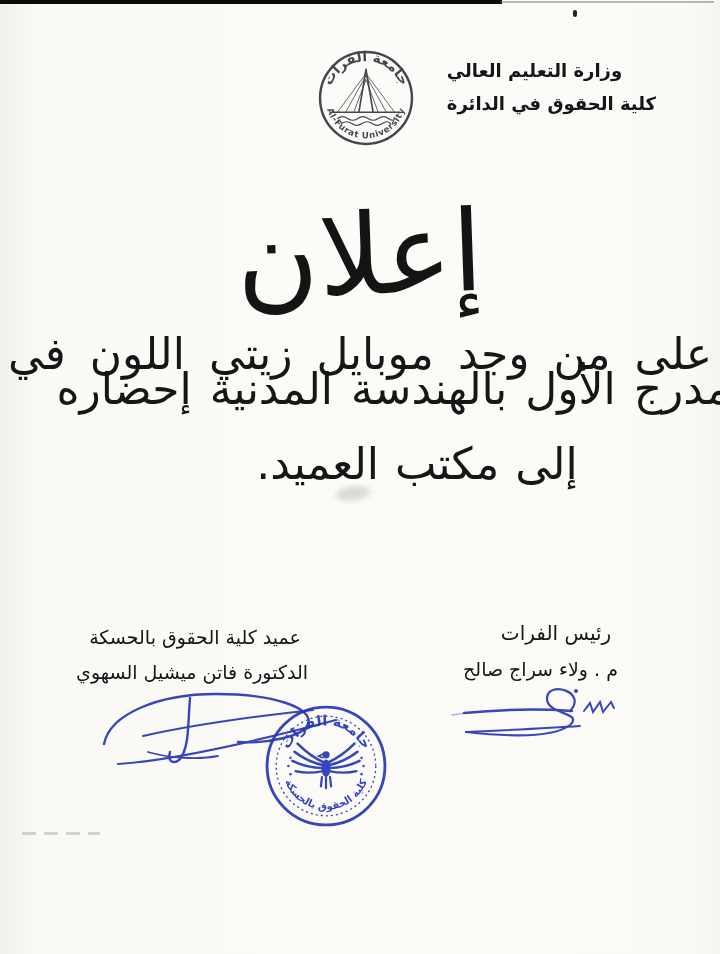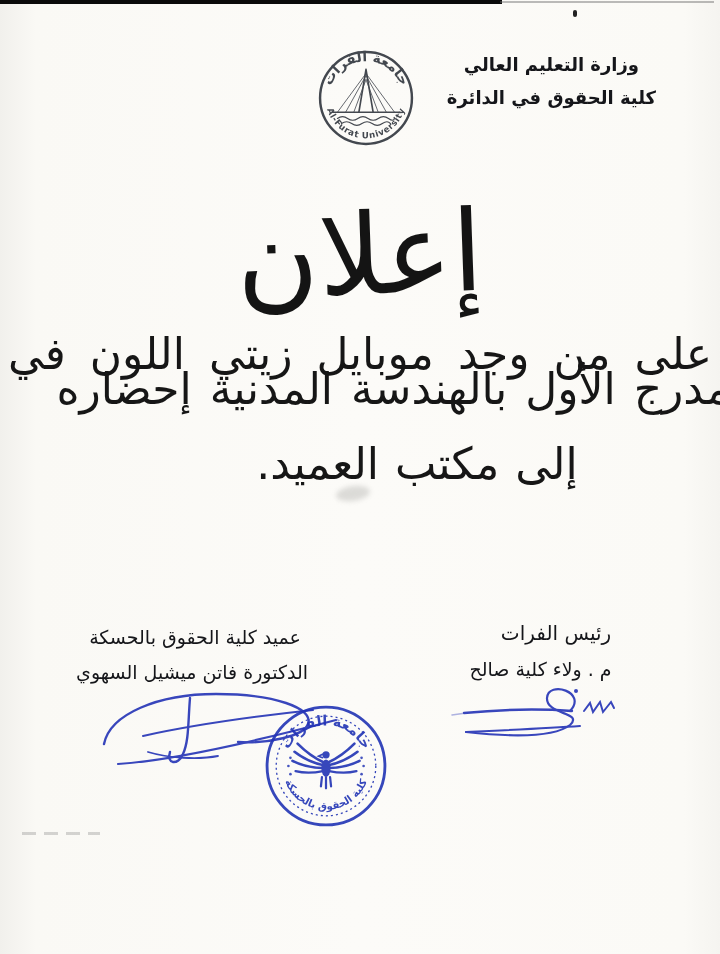--- a/index.html
+++ b/index.html
@@ -12,21 +12,21 @@
   }
   
   .scan-bar-top { position:absolute; left:0; top:0; width:502px; height:4px; background:#0a0a0a; }
   .scan-bar-faint { position:absolute; left:500px; top:1px; width:214px; height:2px; background:#6b6b6b; opacity:.45; }
   .scan-dot { position:absolute; left:573px; top:10px; width:4px; height:7px; background:#222; border-radius:2px; }
   .smudge { position:absolute; left:336px; top:486px; width:34px; height:15px; background:#8a8a86; opacity:.28; filter:blur(2.5px); border-radius:50%; transform:rotate(-8deg); }
   .dash-marks { position:absolute; left:22px; top:832px; width:78px; height:3px; opacity:.3;
     background:repeating-linear-gradient(90deg,#777 0 14px,transparent 14px 22px); }
 
   
-  .header-block { position:absolute; top:56px; right:64px; text-align:center; direction:rtl; }
+  .header-block { position:absolute; top:62px; right:64px; text-align:left; direction:rtl; }
   .header-line { font-size:18px; font-weight:bold; line-height:1.0; margin-bottom:15px; color:#15161a; letter-spacing:0; }
 
   
   .seal { position:absolute; left:317px; top:49px; width:98px; height:98px; opacity:.9; }
 
   
   .title {
     position:absolute; left:0; top:194px; width:720px; height:150px;
     text-align:center; font-size:112px; line-height:1.1; color:#141414;
     transform:rotate(-2deg); font-weight:normal;
@@ -92,21 +92,21 @@
     <div class="header-line">كلية الحقوق في الدائرة</div>
   </div>
 
   <div class="title">إعلان</div>
 
   <div class="body-line body-line-1">على من وجد موبايل زيتي اللون في</div>
   <div class="body-line body-line-2">المدرج الأول بالهندسة المدنية إحضاره</div>
   <div class="body-line body-line-3">إلى مكتب العميد.</div>
 
   <div class="sig-title sig-right-title">رئيس الفرات</div>
-  <div class="sig-name sig-right-name">م . ولاء كلية صالح</div>
+  <div class="sig-name sig-right-name">م . ولاء سراج صالح</div>
   <svg class="sig-right-svg" viewBox="0 0 180 65">
     <g stroke="#2433b6" fill="none" stroke-linecap="round" opacity="0.9">
       <path d="M2 33 L16 31" stroke-width="1.6" opacity="0.4"></path>
       <path d="M14 31 C55 27 95 27 122 29" stroke-width="2.4"></path>
       <path d="M120 29 C138 10 98 -2 97 16 C96 33 134 30 120 43 C102 57 52 54 16 50" stroke-width="2.2"></path>
       <path d="M16 50 C60 48 102 46 130 44" stroke-width="2"></path>
       <path d="M134 29 l6 -8 l3 9 l7 -10 l3 10 l8 -10 l3 6" stroke-width="2"></path>
       <circle cx="126" cy="9" r="2" fill="#2433b6" stroke="none"></circle>
     </g>
   </svg>

